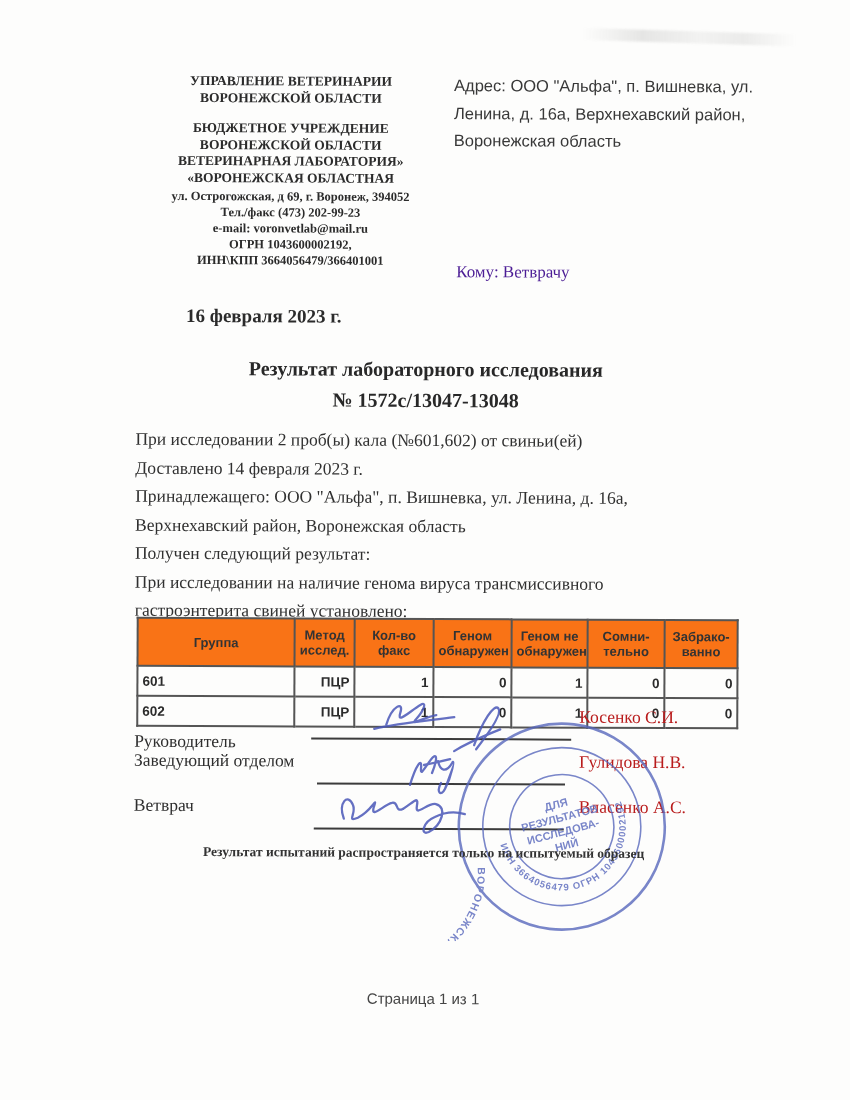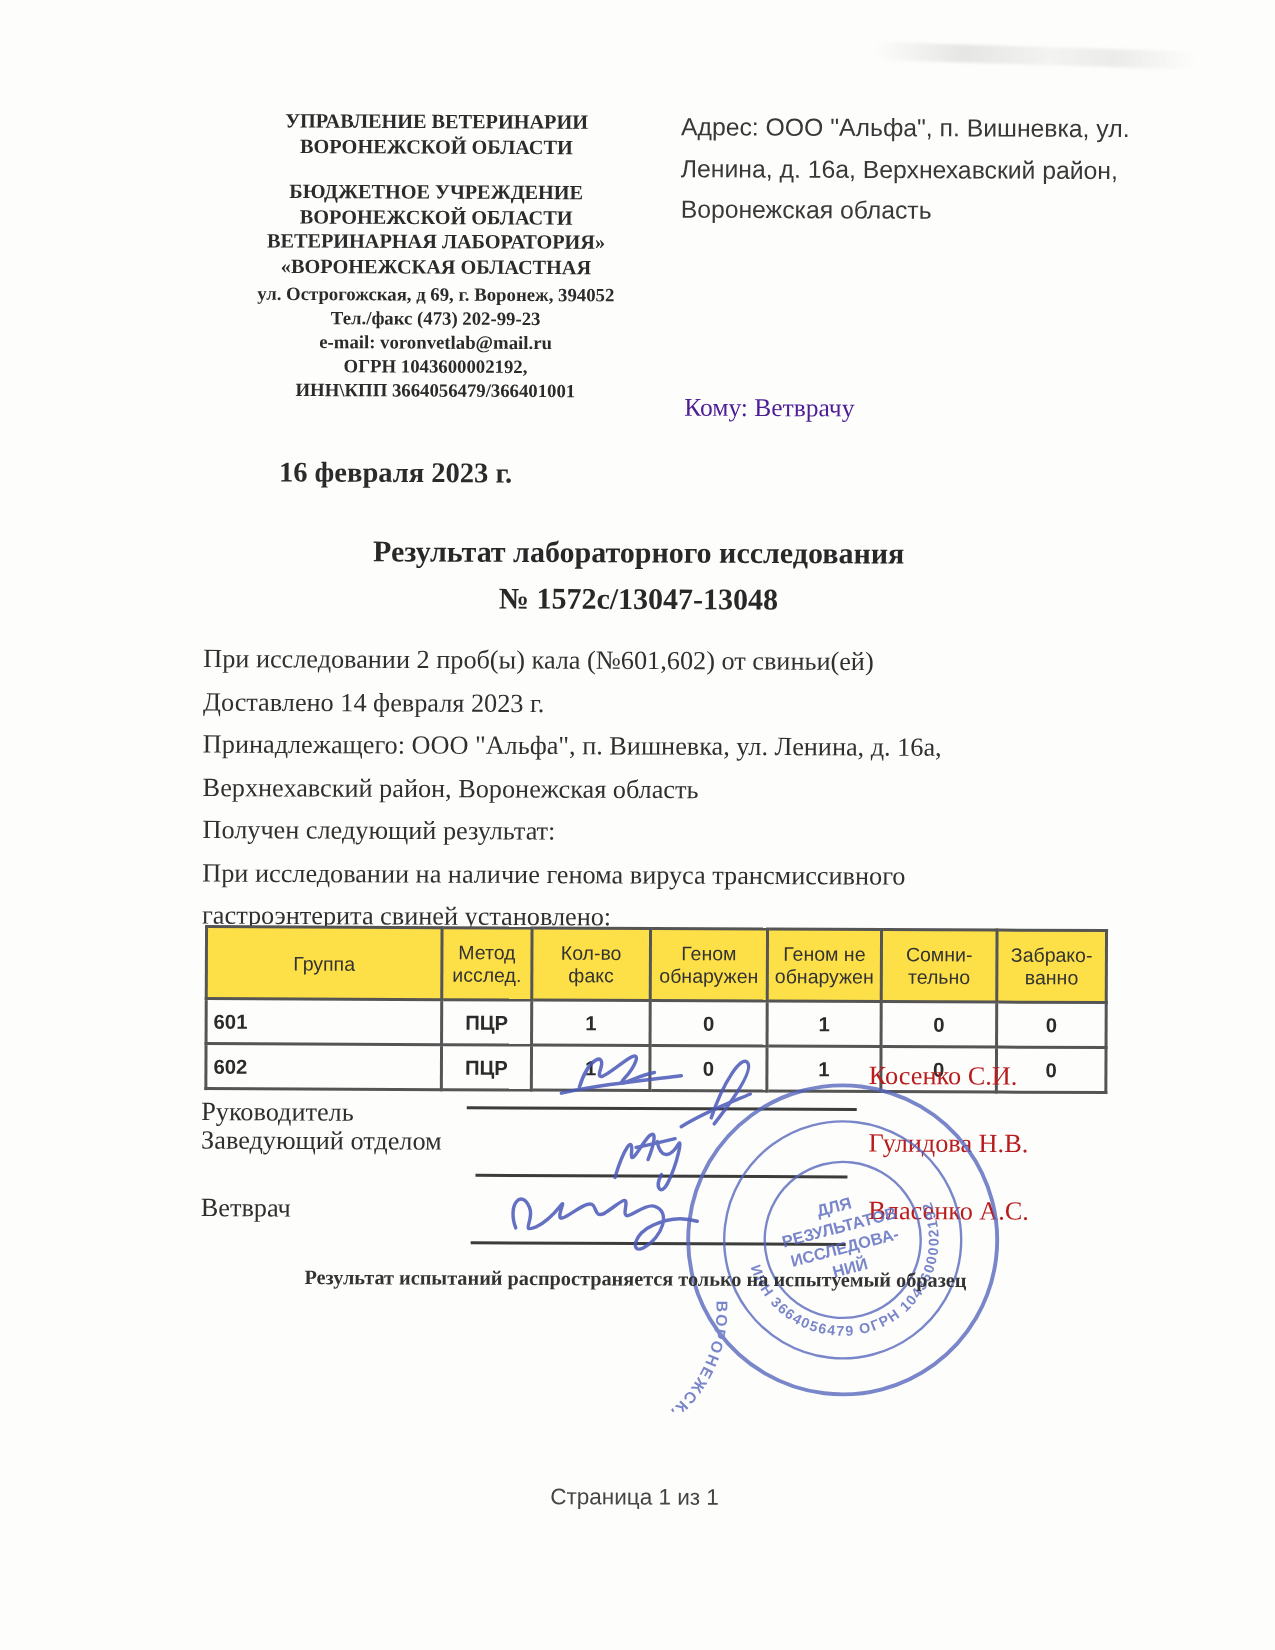--- a/index.html
+++ b/index.html
@@ -31,23 +31,23 @@
     font-weight:bold;font-size:20px;line-height:31px;color:#282828;}
   
   .bodytext{position:absolute;left:135px;top:426px;width:582px;
     font-size:17.5px;line-height:28.5px;color:#303030;}
   .bodytext p{margin:0;}
   
   table.res{position:absolute;left:137px;top:618px;width:600px;
     border-collapse:collapse;table-layout:fixed;
     font-family:"Liberation Sans","DejaVu Sans",sans-serif;font-size:13px;color:#333;}
   table.res th,table.res td{border:2px solid #555;padding:2px 4px;}
-  table.res th{background:#fde047;font-weight:normal;white-space:pre-line;
+  table.res th{background:#f97316;font-weight:bold;white-space:pre-line;
     line-height:15px;height:42px;vertical-align:middle;}
-  table.res td{height:24px;text-align:center;font-weight:bold;font-size:13.5px;color:#2b2b2b;}
+  table.res td{height:24px;text-align:right;font-weight:bold;font-size:13.5px;color:#2b2b2b;}
   table.res td.grp{text-align:left;font-weight:bold;}
   
   .sigrole{position:absolute;left:135px;font-size:17.5px;color:#2e2e2e;}
   .signame{position:absolute;left:580px;font-size:17.5px;color:#b91c1c;}
   .sigline{position:absolute;height:0;border-top:2px solid #3c3c3c;}
   .disclaimer{position:absolute;left:0;top:845px;width:850px;text-align:center;
     font-size:13.5px;font-weight:bold;color:#333;}
   .footer{position:absolute;left:0;top:990px;width:850px;text-align:center;
     font-family:"Liberation Sans","DejaVu Sans",sans-serif;font-size:15px;color:#454545;}
   

